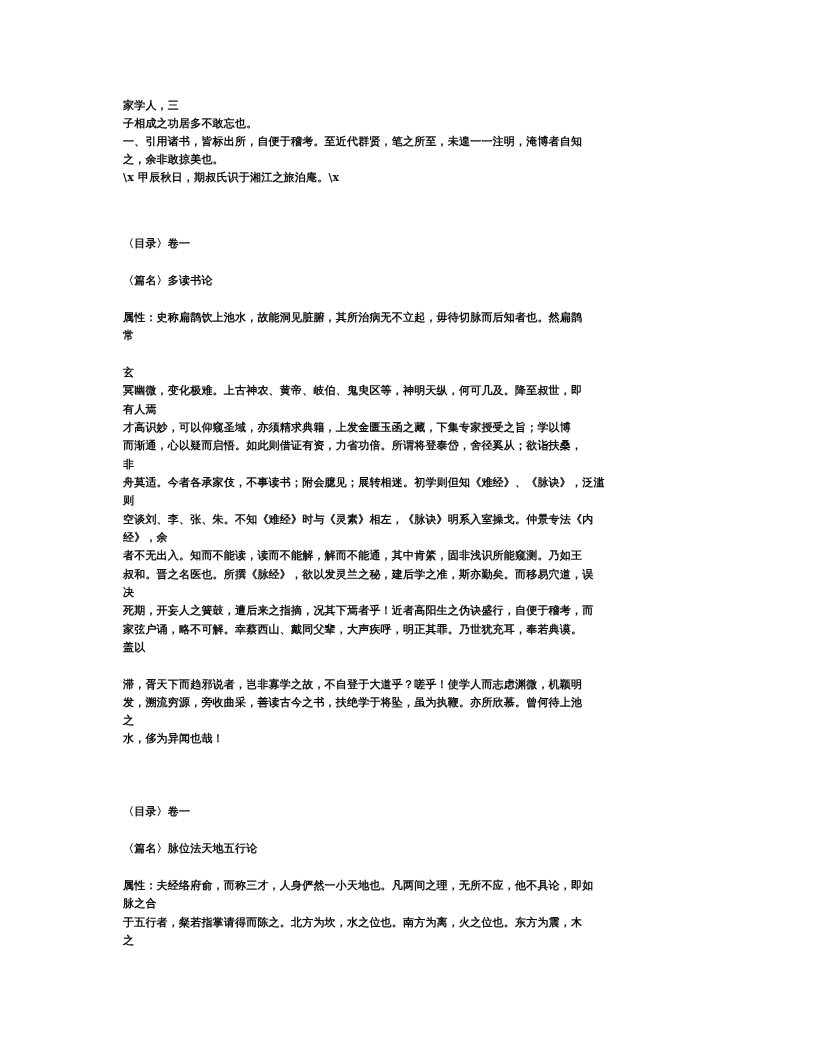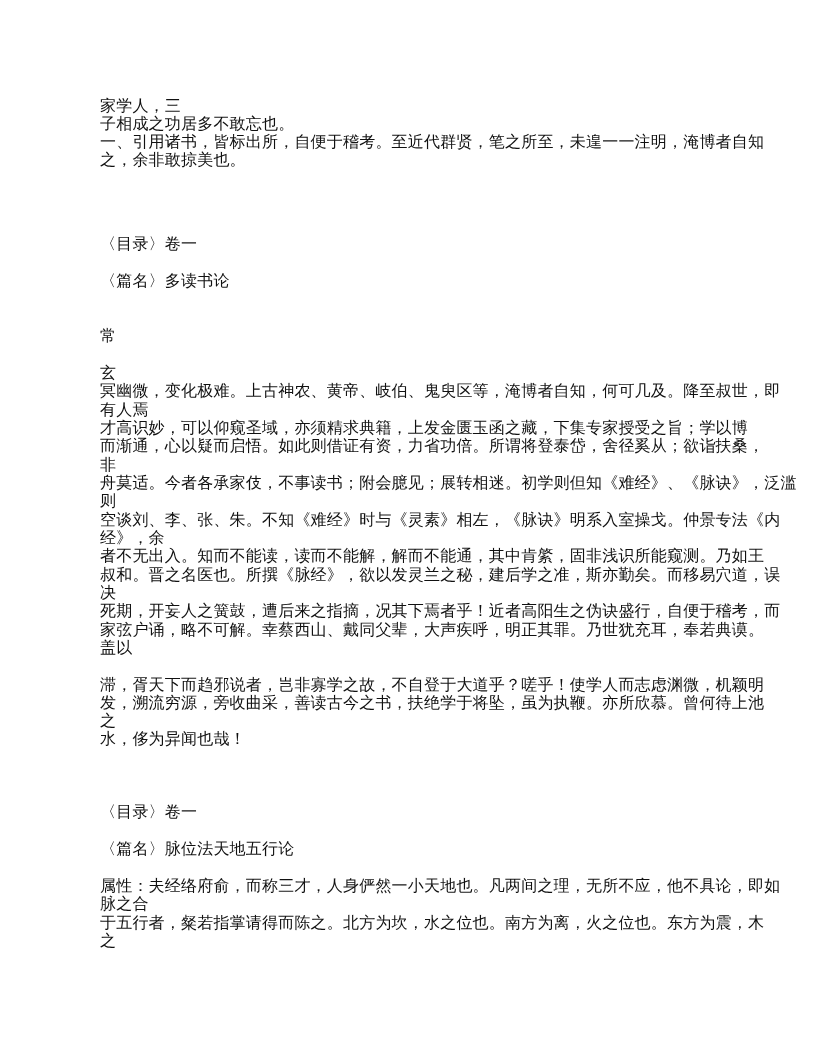--- a/index.html
+++ b/index.html
@@ -1,36 +1,38 @@
 <!DOCTYPE html>
 <html><head>
 <meta charset="utf-8">
 <style>
   html, body { margin:0; padding:0; background:#ffffff; }
   body { width:816px; height:1056px; position:relative; overflow:hidden;
          font-family:"DejaVu Serif", "Liberation Serif", serif; color:#111; }
   .page { position:absolute; left:0; top:0; width:816px; height:1056px; background:#fff; }
-  .line { position:absolute; left:100px; font-size:16px; line-height:18px; white-space:nowrap; letter-spacing:0.2px; }
+  .line { position:absolute; left:123px; font-size:11px; line-height:18px; white-space:nowrap; letter-spacing:0.2px;font-weight:bold; }
 </style>
 </head>
 <body>
 
 <div class="page">
 
   <div class="line" style="top:97px">家学人，三</div>
   <div class="line" style="top:115px">子相成之功居多不敢忘也。</div>
   <div class="line" style="top:133px">一、引用诸书，皆标出所，自便于稽考。至近代群贤，笔之所至，未遑一一注明，淹博者自知</div>
   <div class="line" style="top:151px">之，余非敢掠美也。</div>
+  <div class="line" style="top:169px">\x 甲辰秋日，期叔氏识于湘江之旅泊庵。\x</div>
 
   <div class="line" style="top:235px">〈目录〉卷一</div>
   <div class="line" style="top:272px">〈篇名〉多读书论</div>
 
+  <div class="line" style="top:309px">属性：史称扁鹊饮上池水，故能洞见脏腑，其所治病无不立起，毋待切脉而后知者也。然扁鹊</div>
   <div class="line" style="top:327px">常</div>
   <div class="line" style="top:364px">玄</div>
-  <div class="line" style="top:382px">冥幽微，变化极难。上古神农、黄帝、岐伯、鬼臾区等，淹博者自知，何可几及。降至叔世，即</div>
+  <div class="line" style="top:382px">冥幽微，变化极难。上古神农、黄帝、岐伯、鬼臾区等，神明天纵，何可几及。降至叔世，即</div>
   <div class="line" style="top:400.5px">有人焉</div>
   <div class="line" style="top:437px">而渐通，心以疑而启悟。如此则借证有资，力省功倍。所谓将登泰岱，舍径奚从；欲诣扶桑，</div>
   <div class="line" style="top:419px">才高识妙，可以仰窥圣域，亦须精求典籍，上发金匮玉函之藏，下集专家授受之旨；学以博</div>
   <div class="line" style="top:455.5px">非</div>
   <div class="line" style="top:474px">舟莫适。今者各承家伎，不事读书；附会臆见；展转相迷。初学则但知《难经》、《脉诀》，泛滥</div>
   <div class="line" style="top:492px">则</div>
   <div class="line" style="top:510.5px">空谈刘、李、张、朱。不知《难经》时与《灵素》相左，《脉诀》明系入室操戈。仲景专法《内</div>
   <div class="line" style="top:529px">经》，余</div>
   <div class="line" style="top:547px">者不无出入。知而不能读，读而不能解，解而不能通，其中肯綮，固非浅识所能窥测。乃如王</div>
   <div class="line" style="top:565.5px">叔和。晋之名医也。所撰《脉经》，欲以发灵兰之秘，建后学之准，斯亦勤矣。而移易穴道，误</div>

